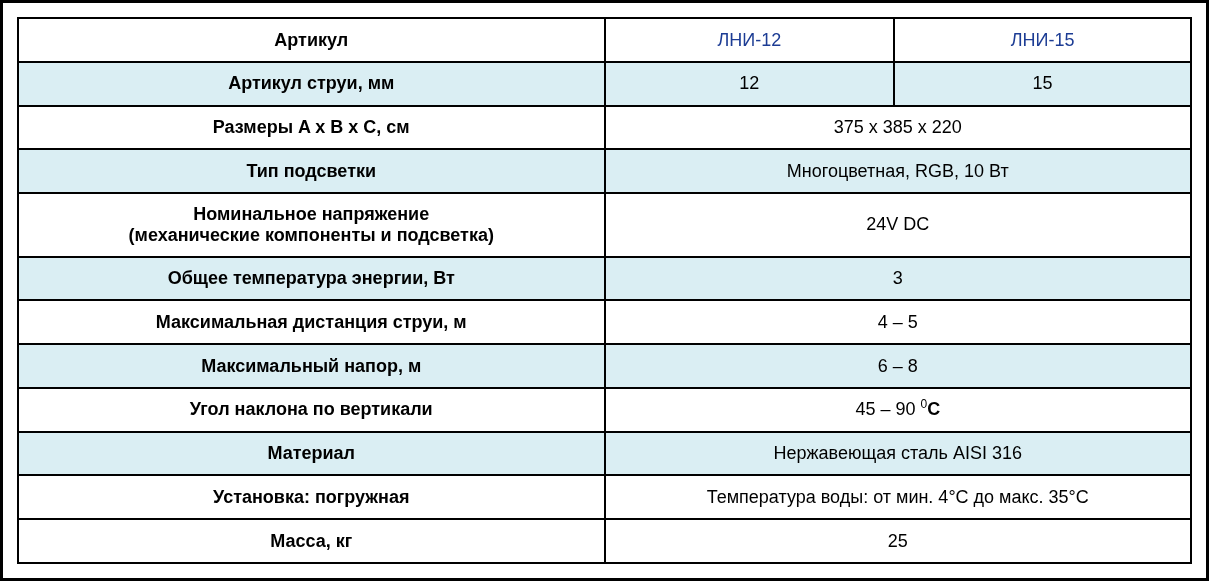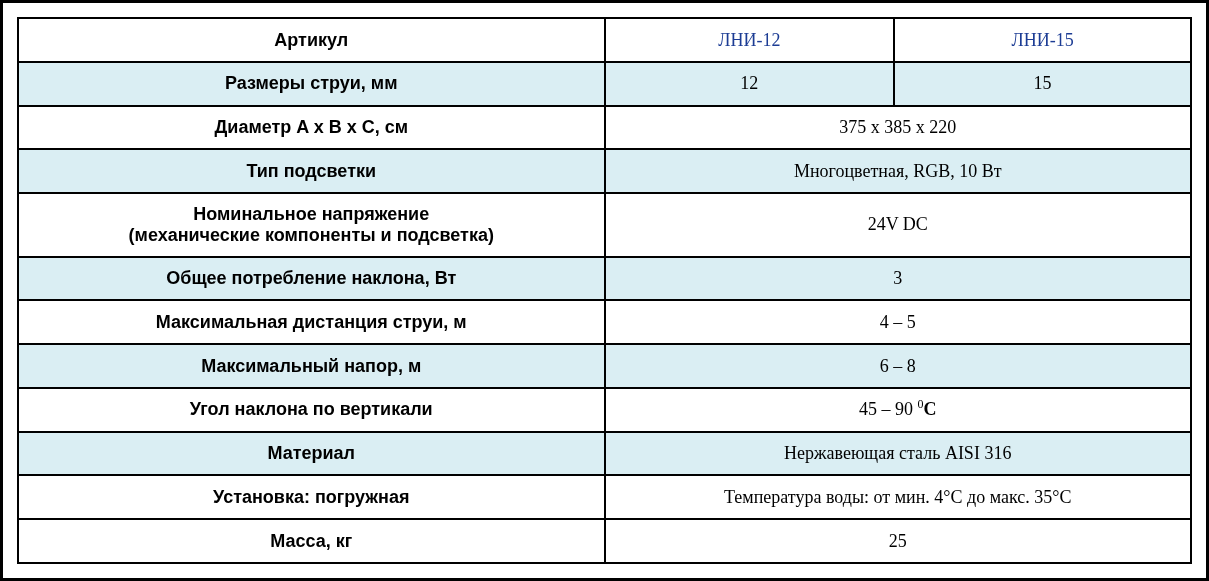--- a/index.html
+++ b/index.html
@@ -25,21 +25,21 @@
   col.c3{width:25.3%;}
   td{
     border:2px solid var(--line);
     text-align:center;vertical-align:middle;
     font-size:18px;line-height:1.15;
     padding:3px 8px;overflow:hidden;
   }
   tr{height:40px;}
   tr.tall{height:58px;}
   td.lbl{font-weight:bold;}
-  td.val{font-weight:normal;font-family:Liberation Serif, serif;}
+  td.val{font-weight:normal;}
   tr.shade td{background:var(--shade);}
   .accent{color:var(--accent);font-weight:bold;}
   .bold{font-weight:bold;}
   .block{display:block;}
   sup.deg{font-size:12px;line-height:0;vertical-align:super;}
 </style>
 </head>
 <body>
 
 <div class="table-frame">
@@ -49,41 +49,41 @@
         <col class="c2">
         <col class="c3">
     </colgroup>
     <tbody>
       <tr>
         <td class="lbl">Артикул</td>
         <td class="val accent">ЛНИ-12</td>
         <td class="val accent">ЛНИ-15</td>
       </tr>
       <tr class="shade">
-        <td class="lbl">Размеры струи, мм</td>
+        <td class="lbl">Артикул струи, мм</td>
         <td class="val">12</td>
         <td class="val">15</td>
       </tr>
       <tr>
-        <td class="lbl">Диаметр A x B x C, см</td>
+        <td class="lbl">Размеры A x B x C, см</td>
         <td class="val" colspan="2">375 x 385 x 220</td>
       </tr>
       <tr class="shade">
         <td class="lbl">Тип подсветки</td>
         <td class="val" colspan="2">Многоцветная, RGB, 10 Вт</td>
       </tr>
       <tr class="tall">
         <td class="lbl">
           <span class="block">Номинальное напряжение</span>
           <span class="block">(механические компоненты и подсветка)</span>
         </td>
         <td class="val" colspan="2">24V DC</td>
       </tr>
       <tr class="shade">
-        <td class="lbl">Общее потребление наклона, Вт</td>
+        <td class="lbl">Общее температура энергии, Вт</td>
         <td class="val" colspan="2">3</td>
       </tr>
       <tr>
         <td class="lbl">Максимальная дистанция струи, м</td>
         <td class="val" colspan="2">4 – 5</td>
       </tr>
       <tr class="shade">
         <td class="lbl">Максимальный напор, м</td>
         <td class="val" colspan="2">6 – 8</td>
       </tr>

